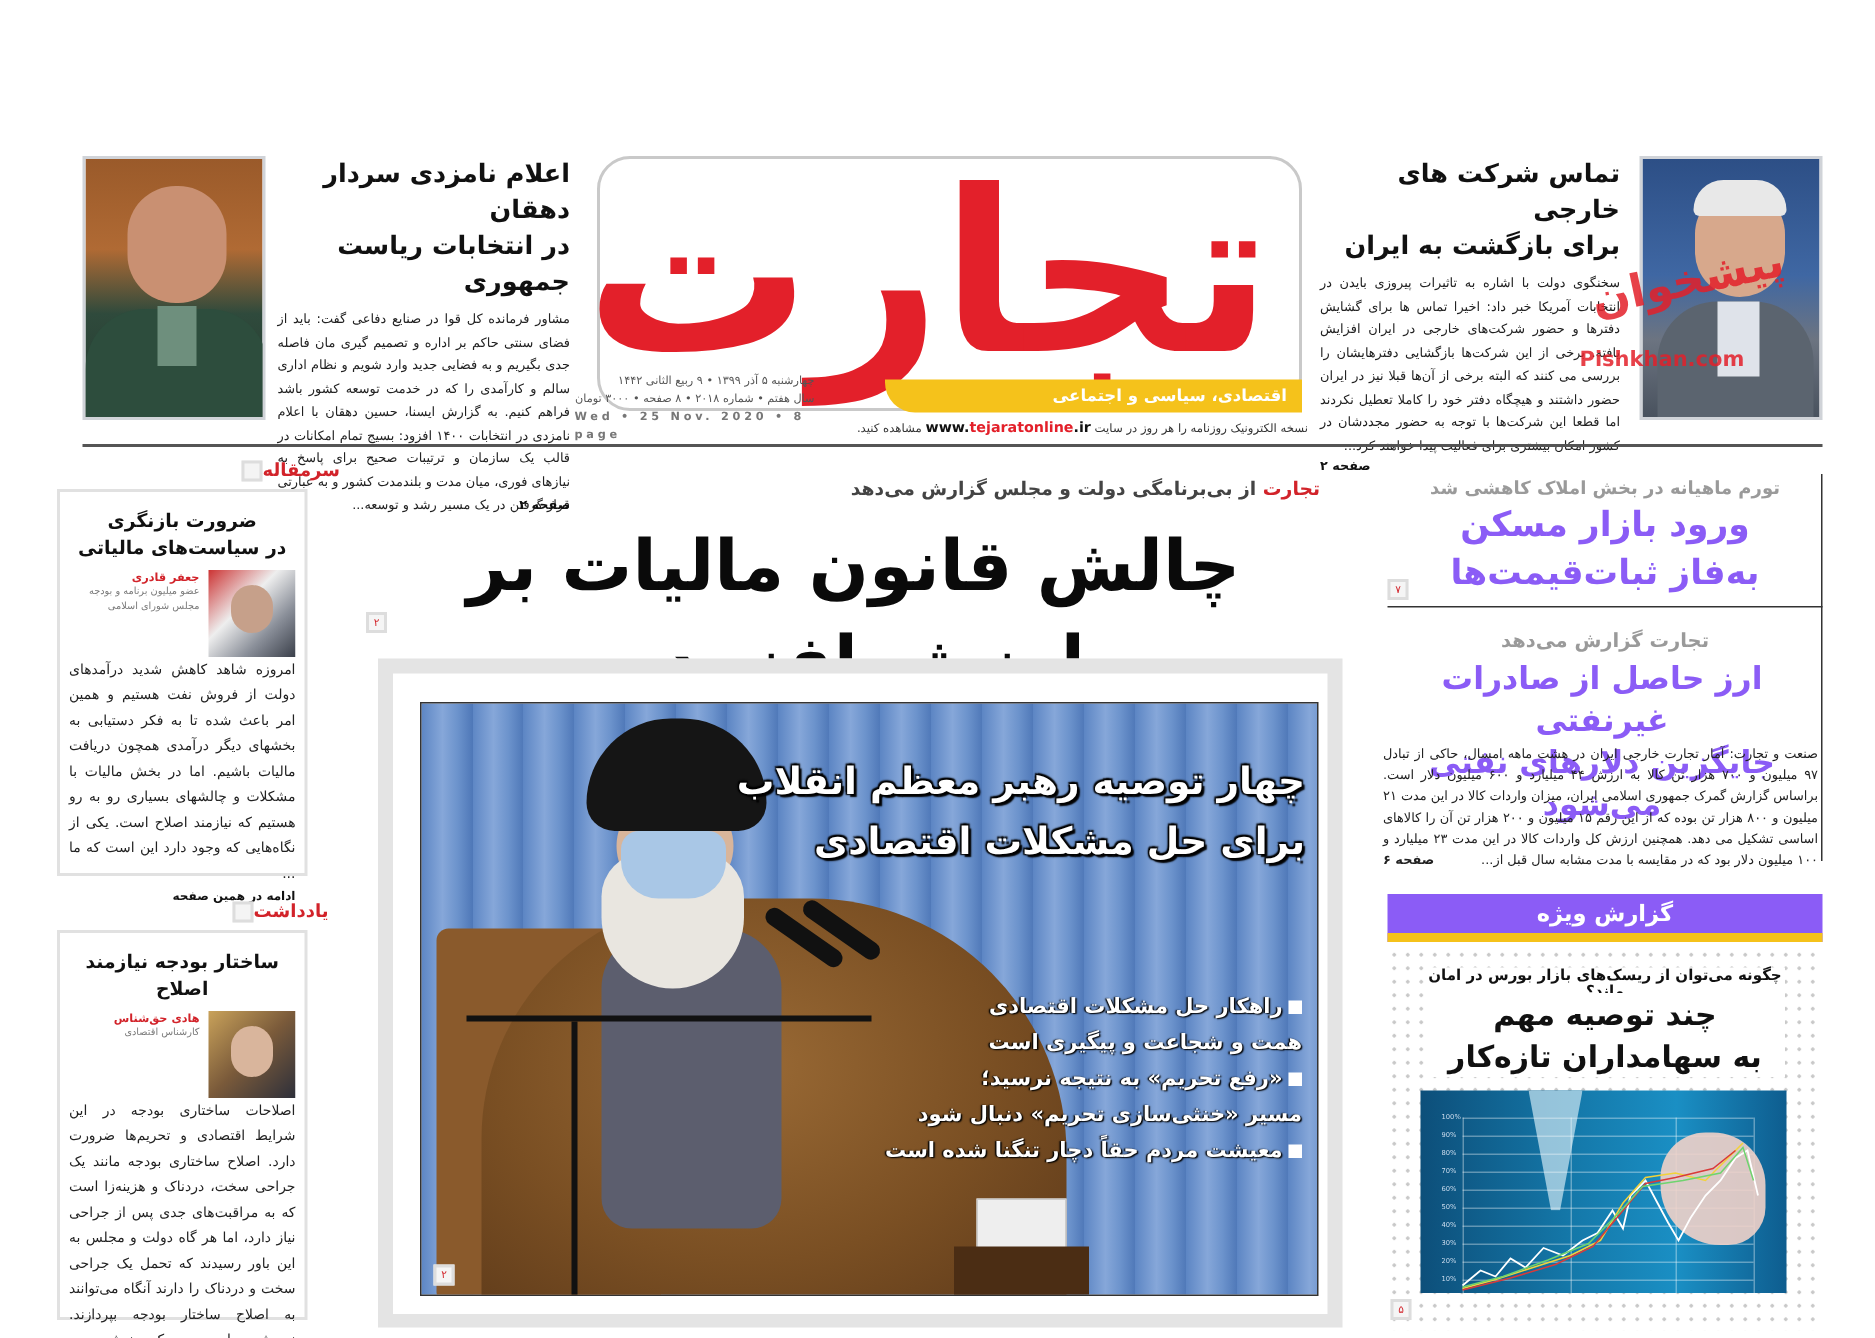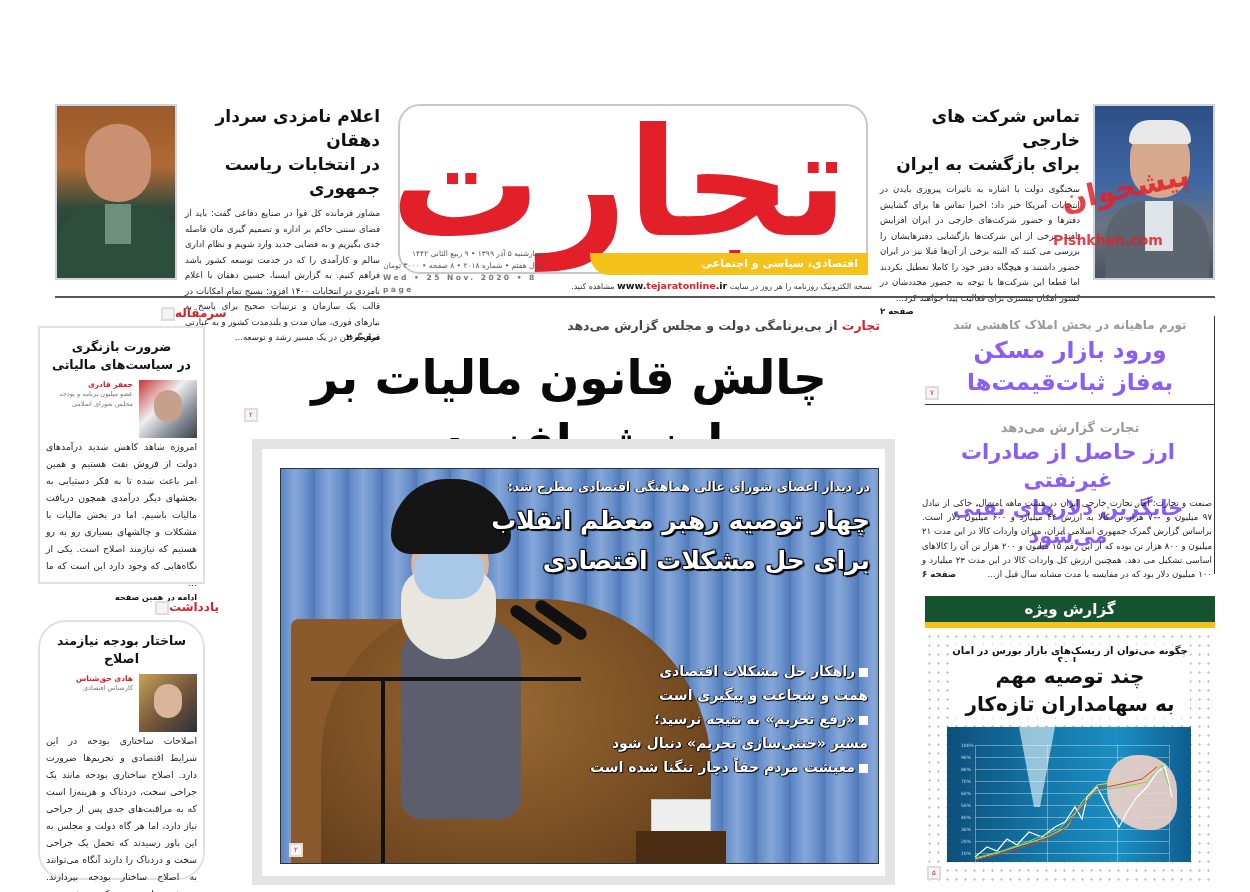--- a/index.html
+++ b/index.html
@@ -68,21 +68,21 @@
   .table { position: absolute; left: 355px; top: 362px; width: 90px; height: 34px; background: #4b2d14; }
 
   
   .right-rule-v { position: absolute; left: 1214px; top: 316px; width: 1px; height: 258px; background: #333; }
   .r-kicker { position: absolute; font-size: 12px; font-weight: bold; color: #9a9a9a; text-align: center; }
   .r-head { position: absolute; font-weight: 900; color: #8b5cf6; text-align: center; }
   .r-rule { position: absolute; left: 925px; top: 404px; width: 290px; height: 1px; background: #333; }
   .r-body { position: absolute; left: 922px; top: 496px; width: 290px; font-size: 8.6px; line-height: 14.2px; text-align: justify; color: #222; }
   .r-body .page-ref { font-weight: bold; }
 
-  .special-bar { position: absolute; left: 925px; top: 596px; width: 290px; height: 26px; background: #14532d; color: #fff; text-align: center; font-weight: 900; font-size: 15px; line-height: 26px; border-bottom: 6px solid #f5c21b; height: 32px; }
+  .special-bar { position: absolute; left: 925px; top: 596px; width: 290px; height: 26px; background: #8b5cf6; color: #fff; text-align: center; font-weight: 900; font-size: 15px; line-height: 26px; border-bottom: 6px solid #f5c21b; height: 32px; }
   .dotted-box { position: absolute; left: 925px; top: 632px; width: 290px; height: 255px;
     background-image: radial-gradient(#c8c8c8 1px, transparent 1.2px); background-size: 9px 9px; }
   .special-kicker { position: absolute; left: 950px; top: 645px; width: 240px; background: #fff; font-size: 10px; font-weight: 900; text-align: center; color: #111; }
   .special-head { position: absolute; left: 950px; top: 662px; width: 240px; background: #fff; font-size: 20px; line-height: 28px; font-weight: 900; text-align: center; color: #111; }
   .stock-img { position: absolute; left: 947px; top: 727px; width: 244px; height: 135px; overflow: hidden;
     background: linear-gradient(90deg, #0d4f7a 0%, #1477a8 40%, #1a8fc4 70%, #0e5d8f 100%); }
   .stock-img .grid-line { position: absolute; left: 28px; right: 22px; height: 1px; background: rgba(255,255,255,0.35); }
   .stock-img .v-line { position: absolute; top: 18px; bottom: 0; width: 1px; background: rgba(255,255,255,0.35); }
   .stock-img .ylab { position: absolute; left: 14px; font-size: 4.5px; color: #cde; direction: ltr; }
   .stock-img svg { position: absolute; left: 0; top: 0; }
@@ -170,21 +170,21 @@
     <div class="name">جعفر قادری</div>
     <div class="role">عضو میلیون برنامه و بودجه مجلس شورای اسلامی</div>
   </div>
   <p>امروزه شاهد کاهش شدید درآمدهای دولت از فروش نفت هستیم و همین امر باعث شده تا به فکر دستیابی به بخشهای دیگر درآمدی همچون دریافت مالیات باشیم. اما در بخش مالیات با مشکلات و چالشهای بسیاری رو به رو هستیم که نیازمند اصلاح است. یکی از نگاه‌هایی که وجود دارد این است که ما ...</p>
   <div class="more">ادامه در همین صفحه</div>
 </div>
 
 <div class="col-label" style="left:152px; top:600px;">
   <span>یادداشت</span><span class="sq"></span>
 </div>
-<div class="col-box" style="top:620px; height:260px;border-radius:28px;">
+<div class="col-box" style="top:620px; height:260px;">
   <h3>ساختار بودجه نیازمند اصلاح</h3>
   <div class="author">
     <div class="pic" style="background: linear-gradient(135deg,#c9a25a 0%, #7a5a3a 50%, #2d2f3a 100%);">
       <div style="margin:10px auto 0; width:28px; height:34px; background:#d9b59c; border-radius:14px;"></div>
     </div>
     <div class="name">هادی حق‌شناس</div>
     <div class="role">کارشناس اقتصادی</div>
   </div>
   <p>اصلاحات ساختاری بودجه در این شرایط اقتصادی و تحریم‌ها ضرورت دارد. اصلاح ساختاری بودجه مانند یک جراحی سخت، دردناک و هزینه‌زا است که به مراقبت‌های جدی پس از جراحی نیاز دارد، اما هر گاه دولت و مجلس به این باور رسیدند که تحمل یک جراحی سخت و دردناک را دارند آنگاه می‌توانند به اصلاح ساختار بودجه بپردازند. نمی‌شود برای بودجه حکمی نوشت ...</p>
 
@@ -206,21 +206,20 @@
     <div class="beard"></div>
     <div class="mask"></div>
     <div class="turban"></div>
     <div class="mic-bar"></div>
     <div class="mic-stand"></div>
     <div class="mic" style="left:225px; top:150px;"></div>
     <div class="mic" style="left:250px; top:145px;"></div>
     <div class="tissue"></div>
     <div class="table"></div>
 
-    <div class="photo-kicker">در دیدار اعضای شورای عالی هماهنگی اقتصادی مطرح شد:</div>
     <div class="photo-headline">
       <div>چهار توصیه رهبر معظم انقلاب</div>
       <div>برای حل مشکلات اقتصادی</div>
     </div>
     <div class="bullets">
       <div><span class="b"></span><span>راهکار حل مشکلات اقتصادی</span></div>
       <div><span>همت و شجاعت و پیگیری است</span></div>
       <div><span class="b"></span><span>«رفع تحریم» به نتیجه نرسید؛</span></div>
       <div><span>مسیر «خنثی‌سازی تحریم» دنبال شود</span></div>
       <div><span class="b"></span><span>معیشت مردم حقاً دچار تنگنا شده است</span></div>

